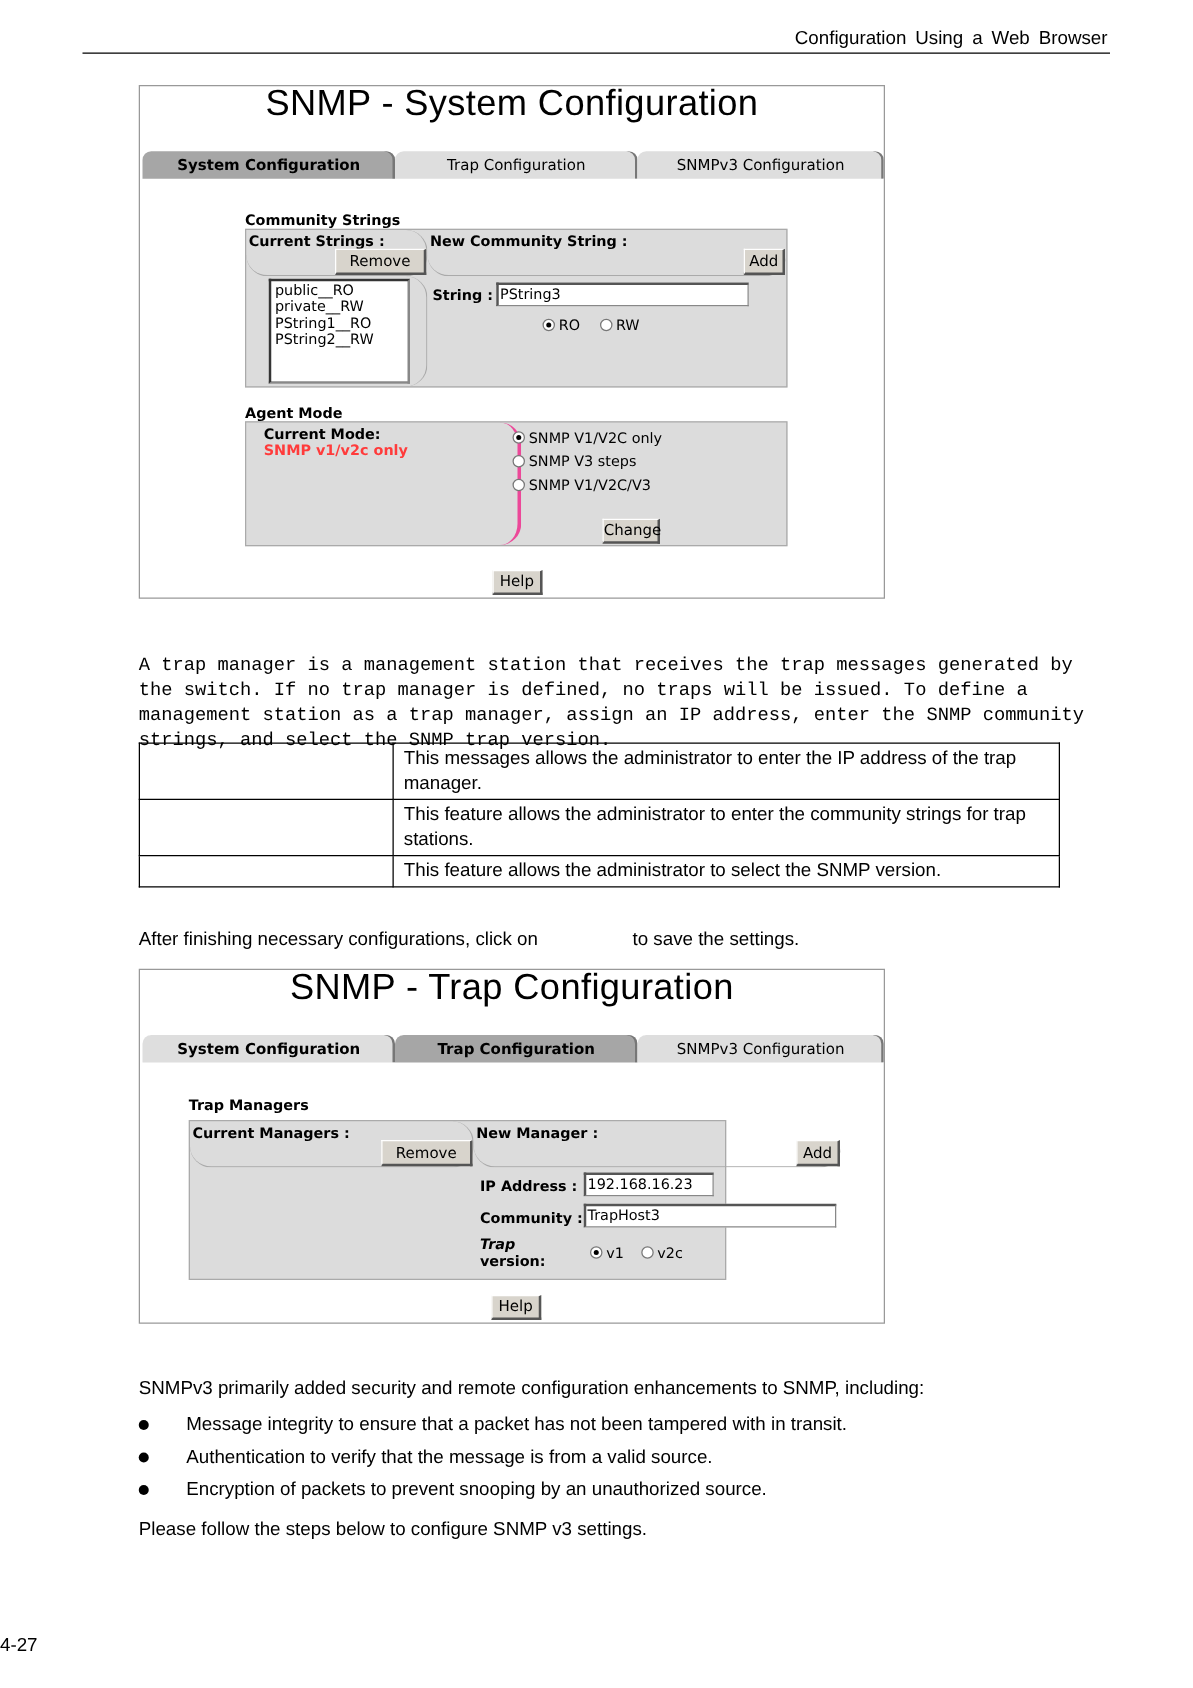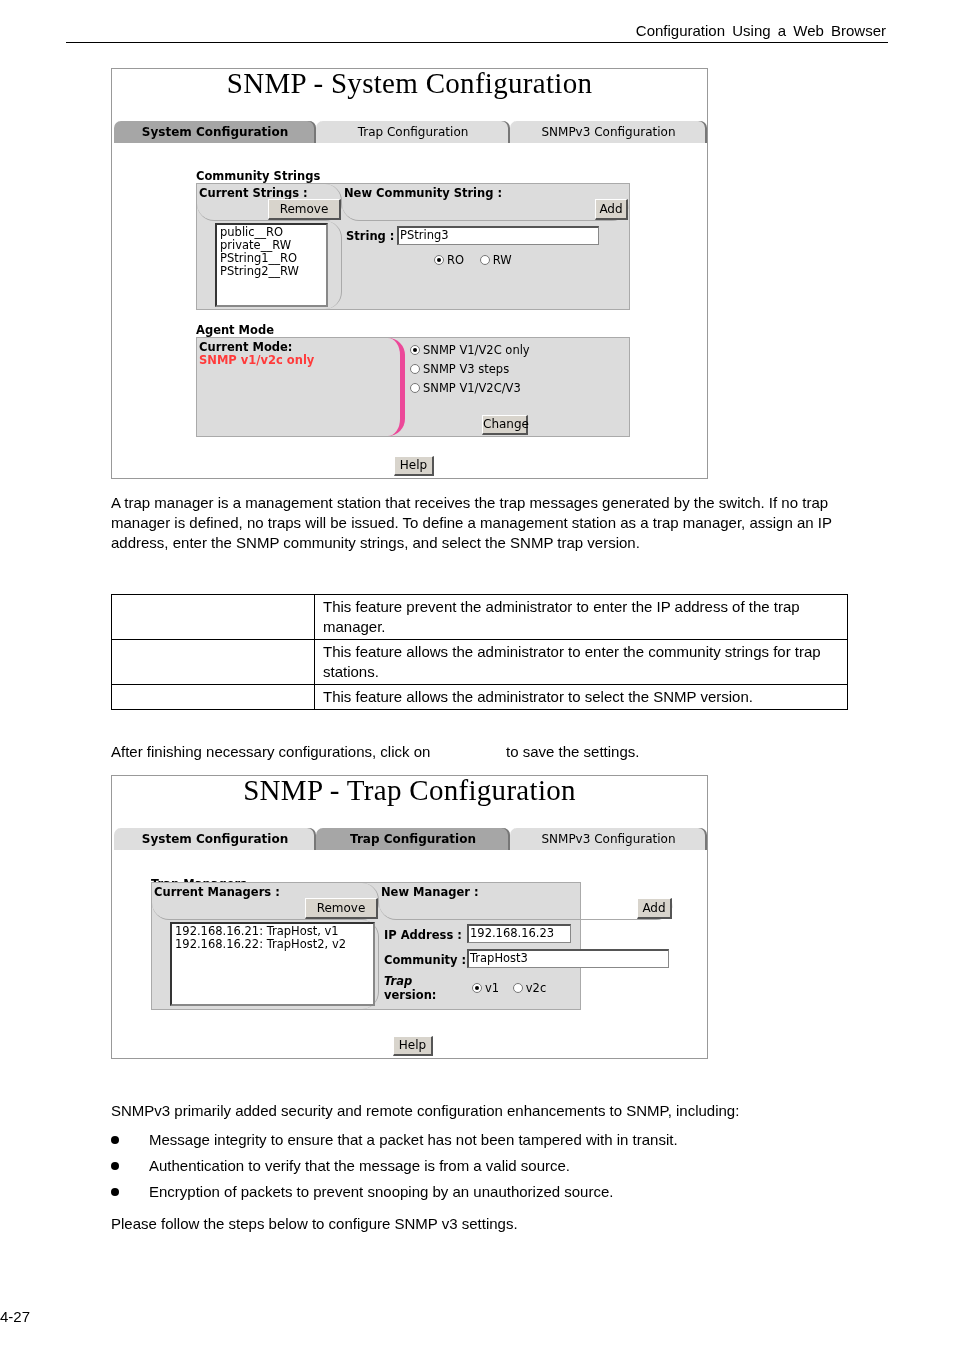--- a/index.html
+++ b/index.html
@@ -3,21 +3,21 @@
 <meta charset="utf-8">
 <style>
   html, body { margin:0; padding:0; background:#fff; }
   body { width:954px; height:1350px; position:relative; font-family:"Liberation Sans", sans-serif; color:#000; overflow:hidden; }
   .abs { position:absolute; }
   .header-title { top:22px; right:68px; font-size:15px; word-spacing:3px; }
   .header-rule { top:42px; left:66px; width:822px; height:0; border-top:1px solid #000; }
   .page-num { top:1308px; left:0; width:954px; text-align:left; font-size:15px; }
 
   .panel { border:1px solid #999; background:#fff; box-sizing:border-box; }
-  .panel-title { position:absolute; left:0; width:100%; text-align:center; font-family:Liberation Serif, serif; font-size:29px; letter-spacing:0.3px; }
+  .panel-title { position:absolute; left:0; width:100%; text-align:center; font-family:Liberation Sans, sans-serif; font-size:29px; letter-spacing:0.3px; }
   .tabs { position:absolute; left:2px; height:22px; display:flex; }
   .tab { height:22px; line-height:23px; text-align:center; font-family:"DejaVu Sans", sans-serif; font-size:12px; background:#dedede; border-top-right-radius:7px; border-top-left-radius:7px; box-shadow: inset -2px 0 0 #777; box-sizing:border-box; }
   .tab.active { background:#a6a6a6; font-weight:bold; }
   .tab.bold { font-weight:bold; }
 
   .wf { font-family:"DejaVu Sans", sans-serif; font-size:11.5px; }
   .sec-title { position:absolute; text-align:left; font-weight:bold; font-family:"DejaVu Sans", sans-serif; font-size:11.5px; }
   .grid { position:absolute; background:#dcdcdc; border:1px solid #aaa; box-sizing:border-box; }
   .cell { position:absolute; box-sizing:border-box;border-radius:17px; }
   .lbl { font-weight:bold; }
@@ -72,42 +72,42 @@
       <div class="txt" style="left:55px; top:5px; width:202px; height:19px;">PString3</div>
       <div class="abs" style="left:92px; top:32px; white-space:nowrap;">
         <span><span class="radio on"></span><span>RO</span></span>
         <span style="margin-left:12px;"><span class="radio"></span><span>RW</span></span>
       </div>
     </div>
   </div>
 
   <div class="sec-title" style="left:84px; width:434px; top:254px;">Agent Mode</div>
   <div class="grid wf" style="left:84px; top:268px; width:434px; height:100px;">
-    <div class="cell" style="left:0; top:0; width:208px; height:98px; border-right:5px solid #ec4899;">
+    <div class="cell" style="left:12px; top:0; width:208px; height:98px; border-right:3px solid #ec4899;">
       <div class="lbl abs" style="left:2px; top:2px;">Current Mode:</div>
       <div class="lbl abs" style="left:2px; top:15px; color:#ff3b3b;">SNMP v1/v2c only</div>
     </div>
     <div class="cell" style="left:208px; top:0; width:224px; height:98px;">
       <div class="abs" style="left:5px; top:5px; white-space:nowrap;"><span class="radio on"></span><span>SNMP V1/V2C only</span></div>
       <div class="abs" style="left:5px; top:24px; white-space:nowrap;"><span class="radio"></span><span>SNMP V3 steps</span></div>
       <div class="abs" style="left:5px; top:43px; white-space:nowrap;"><span class="radio"></span><span>SNMP V1/V2C/V3</span></div>
       <div class="btn" style="left:77px; top:77px; width:46px; height:20px; line-height:17px;">Change</div>
     </div>
   </div>
 
   <div class="btn" style="left:282px; top:387px; width:40px; height:20px; line-height:17px;">Help</div>
 </div>
 
-<div class="para" style="top:493px;">A trap manager is a management station that receives the trap messages generated by the switch. If no trap manager is defined, no traps will be issued. To define a management station as a trap manager, assign an IP address, enter the SNMP community strings, and select the SNMP trap version.</div>
+<div class="para" style="top:523px;font-family:Liberation Mono, monospace;">A trap manager is a management station that receives the trap messages generated by the switch. If no trap manager is defined, no traps will be issued. To define a management station as a trap manager, assign an IP address, enter the SNMP community strings, and select the SNMP trap version.</div>
 
 <table class="feat">
   <tbody>
       <tr>
     <td class="k"></td>
-    <td>This feature prevent the administrator to enter the IP address of the trap manager.</td>
+    <td>This messages allows the administrator to enter the IP address of the trap manager.</td>
   </tr>
   <tr>
     <td class="k"></td>
     <td>This feature allows the administrator to enter the community strings for trap stations.</td>
   </tr>
   <tr>
     <td class="k"></td>
     <td>This feature allows the administrator to select the SNMP version.</td>
   </tr>
 </tbody>
@@ -118,34 +118,28 @@
 
 <div class="abs panel" style="left:111px; top:775px; width:597px; height:284px;">
   <div class="panel-title" style="top:-2px;">SNMP - Trap Configuration</div>
   <div class="tabs" style="top:52px;">
     <div class="tab bold" style="width:202px;">System Configuration</div>
     <div class="tab active" style="width:194px;">Trap Configuration</div>
     <div class="tab" style="width:197px;">SNMPv3 Configuration</div>
   </div>
 
   <div class="sec-title" style="left:39px; width:523px; top:101px;">Trap Managers</div>
-  <div class="grid wf" style="left:39px; top:106px; width:430px; height:128px;padding-left:20px;">
+  <div class="grid wf" style="left:39px; top:120px; width:430px; height:128px;padding-left:20px;">
     <div class="cell" style="left:0; top:0; width:227px; height:37px; border-right:1px solid #aaa; border-bottom:1px solid #aaa;">
       <span class="lbl abs" style="left:2px; top:2px;">Current Managers :</span>
       <div class="btn" style="left:153px; top:15px; width:73px; height:21px; line-height:18px;">Remove</div>
     </div>
     <div class="cell" style="left:227px; top:0; width:294px; height:37px; border-bottom:1px solid #aaa;">
       <span class="lbl abs" style="left:2px; top:2px;">New Manager :</span>
       <div class="btn" style="left:258px; top:15px; width:35px; height:21px; line-height:18px;">Add</div>
-    </div>
-    <div class="cell" style="left:0; top:37px; width:227px; height:89px; border-right:1px solid #aaa;">
-      <div class="listbox" style="left:18px; top:2px; width:205px; height:84px;">
-        <div>192.168.16.21: TrapHost, v1</div>
-        <div>192.168.16.22: TrapHost2, v2</div>
-      </div>
     </div>
     <div class="cell" style="left:227px; top:37px; width:294px; height:89px;">
       <span class="lbl abs" style="left:5px; top:8px;">IP Address :</span>
       <div class="txt" style="left:88px; top:4px; width:104px; height:19px;">192.168.16.23</div>
       <span class="lbl abs" style="left:5px; top:33px;">Community :</span>
       <div class="txt" style="left:88px; top:29px; width:202px; height:19px;">TrapHost3</div>
       <span class="lbl abs" style="left:5px; top:54px;font-style:italic;">Trap</span>
       <span class="lbl abs" style="left:5px; top:68px;">version:</span>
       <div class="abs" style="left:93px; top:61px; white-space:nowrap;">
         <span><span class="radio on"></span><span>v1</span></span>

